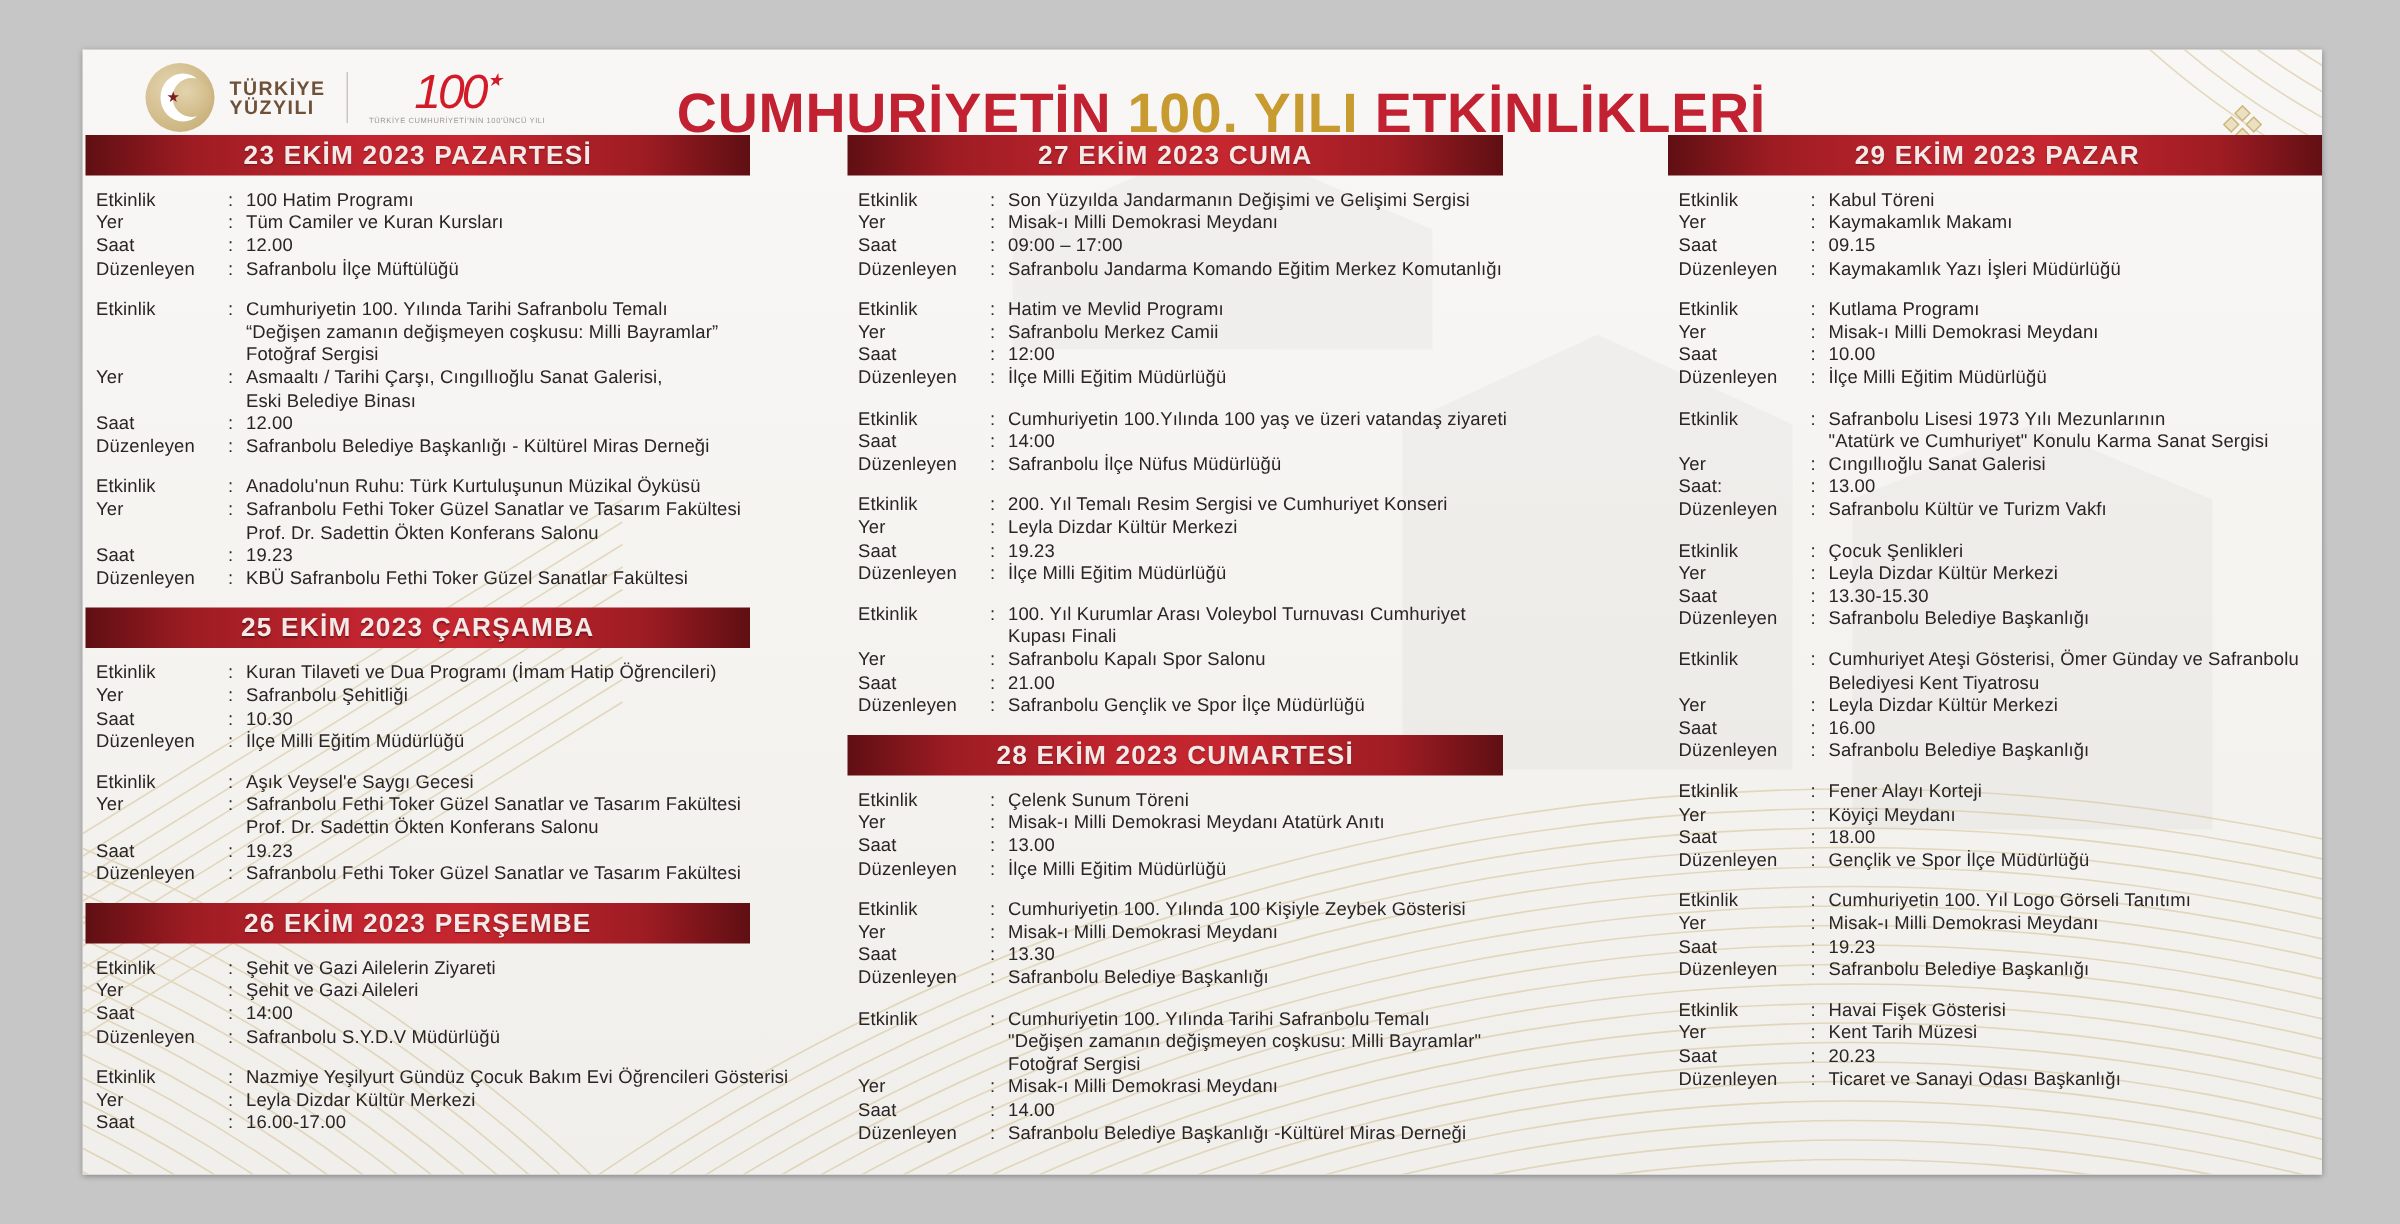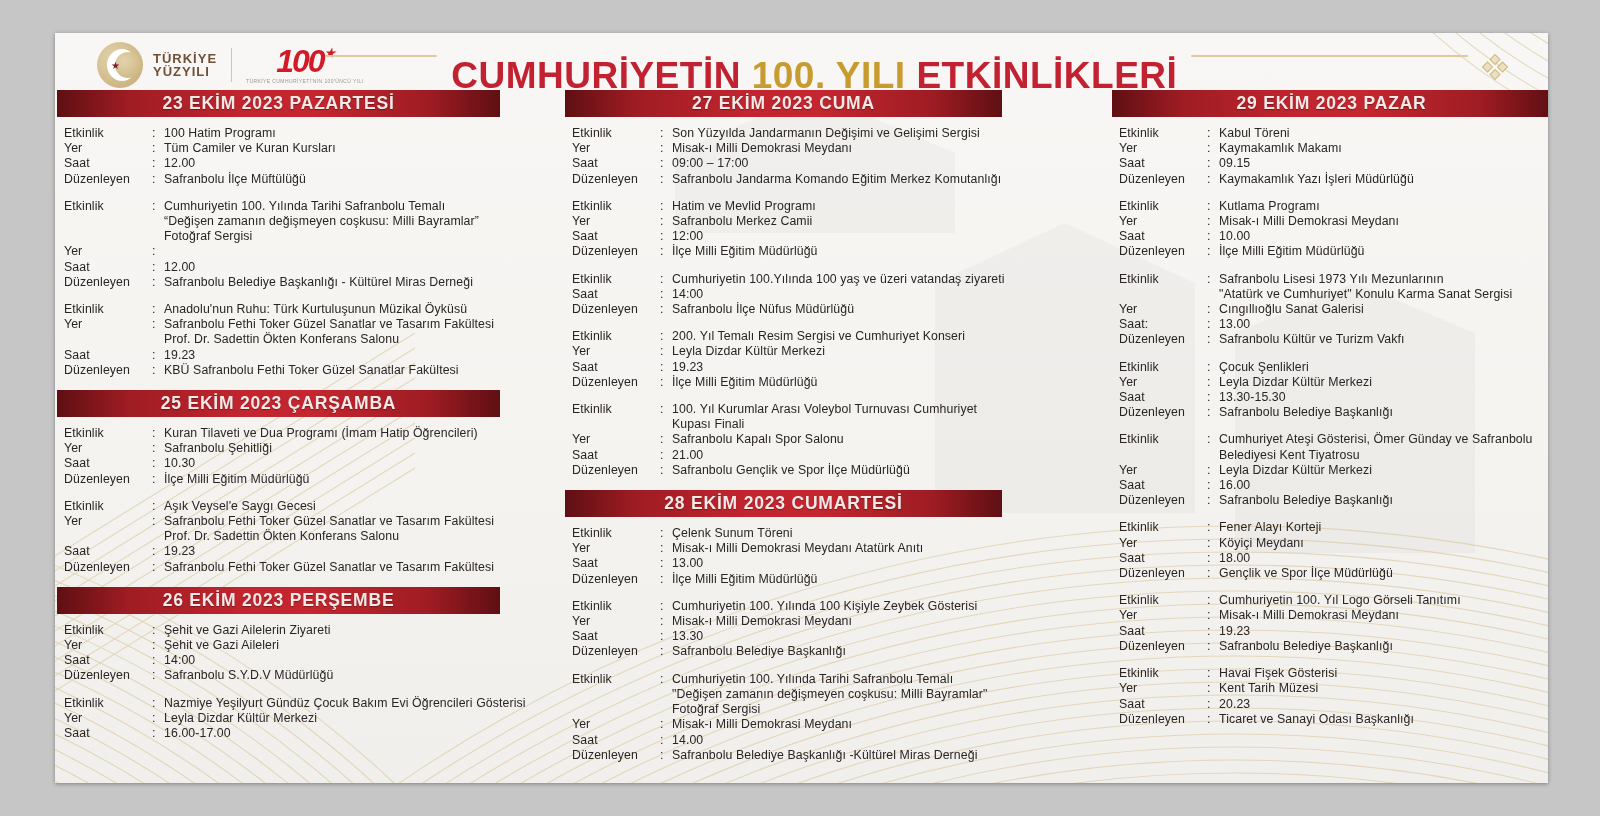--- a/index.html
+++ b/index.html
@@ -36,28 +36,28 @@
   }
   .emblem .star{
     position:absolute;left:14px;top:19px;color:#7a1d22;font-size:10px;line-height:10px;
   }
   .brand{
     font-weight:bold;color:#6e5138;font-size:13px;line-height:13px;letter-spacing:1px;
   }
   .logo-divider{width:1px;height:34px;background:#c9c5bf;margin:0 4px;}
   .hundred-wrap{display:flex;flex-direction:column;align-items:center;}
   .hundred{
-    color:#d31a28;font-weight:bold;font-size:32px;line-height:30px;letter-spacing:-2px;
+    color:#d31a28;font-weight:normal;font-size:32px;line-height:30px;letter-spacing:-2px;
     font-style:italic;display:flex;align-items:center;
   }
   .hundred .star2{font-size:12px;color:#d31a28;margin-left:1px;transform:translateY(-8px);}
   .logo-caption{font-size:5px;color:#9b9791;letter-spacing:.4px;margin-top:2px;white-space:nowrap;}
 
   .titlebar{
-    position:absolute;left:270px;right:40px;top:22px;display:flex;align-items:flex-start;gap:14px;
+    position:absolute;left:270px;right:40px;top:22px;display:flex;align-items:flex-end;gap:14px;
   }
   .gold-line{height:2px;background:#ddcb9c;border-radius:1px;}
   .gl-left{flex:1 1 60px;}
   .gl-right{flex:3 1 120px;position:relative;}
   .main-title{
     white-space:nowrap;font-weight:900;font-size:37px;letter-spacing:.5px;
   }
   .main-title .red{color:#c22131;}
   .main-title .gold{color:#c79b2f;}
   .ornament{flex:0 0 auto;transform:translateY(-1px);}
@@ -240,20 +240,24 @@
               <div class="colon">:</div>
               <div class="val">
                 <div class="line">Cumhuriyetin 100. Yılında Tarihi Safranbolu Temalı</div>
                 <div class="line">“Değişen zamanın değişmeyen coşkusu: Milli    Bayramlar”</div>
                 <div class="line">Fotoğraf Sergisi</div>
               </div>
             </div>
             <div class="row">
               <div class="lab">Yer</div>
               <div class="colon">:</div>
+              <div class="val">
+                <div class="line">Asmaaltı / Tarihi Çarşı, Cıngıllıoğlu Sanat Galerisi,</div>
+                <div class="line">Eski Belediye Binası</div>
+              </div>
             </div>
             <div class="row">
               <div class="lab">Saat</div>
               <div class="colon">:</div>
               <div class="val">
                 <div class="line">12.00</div>
               </div>
             </div>
             <div class="row">
               <div class="lab">Düzenleyen</div>

